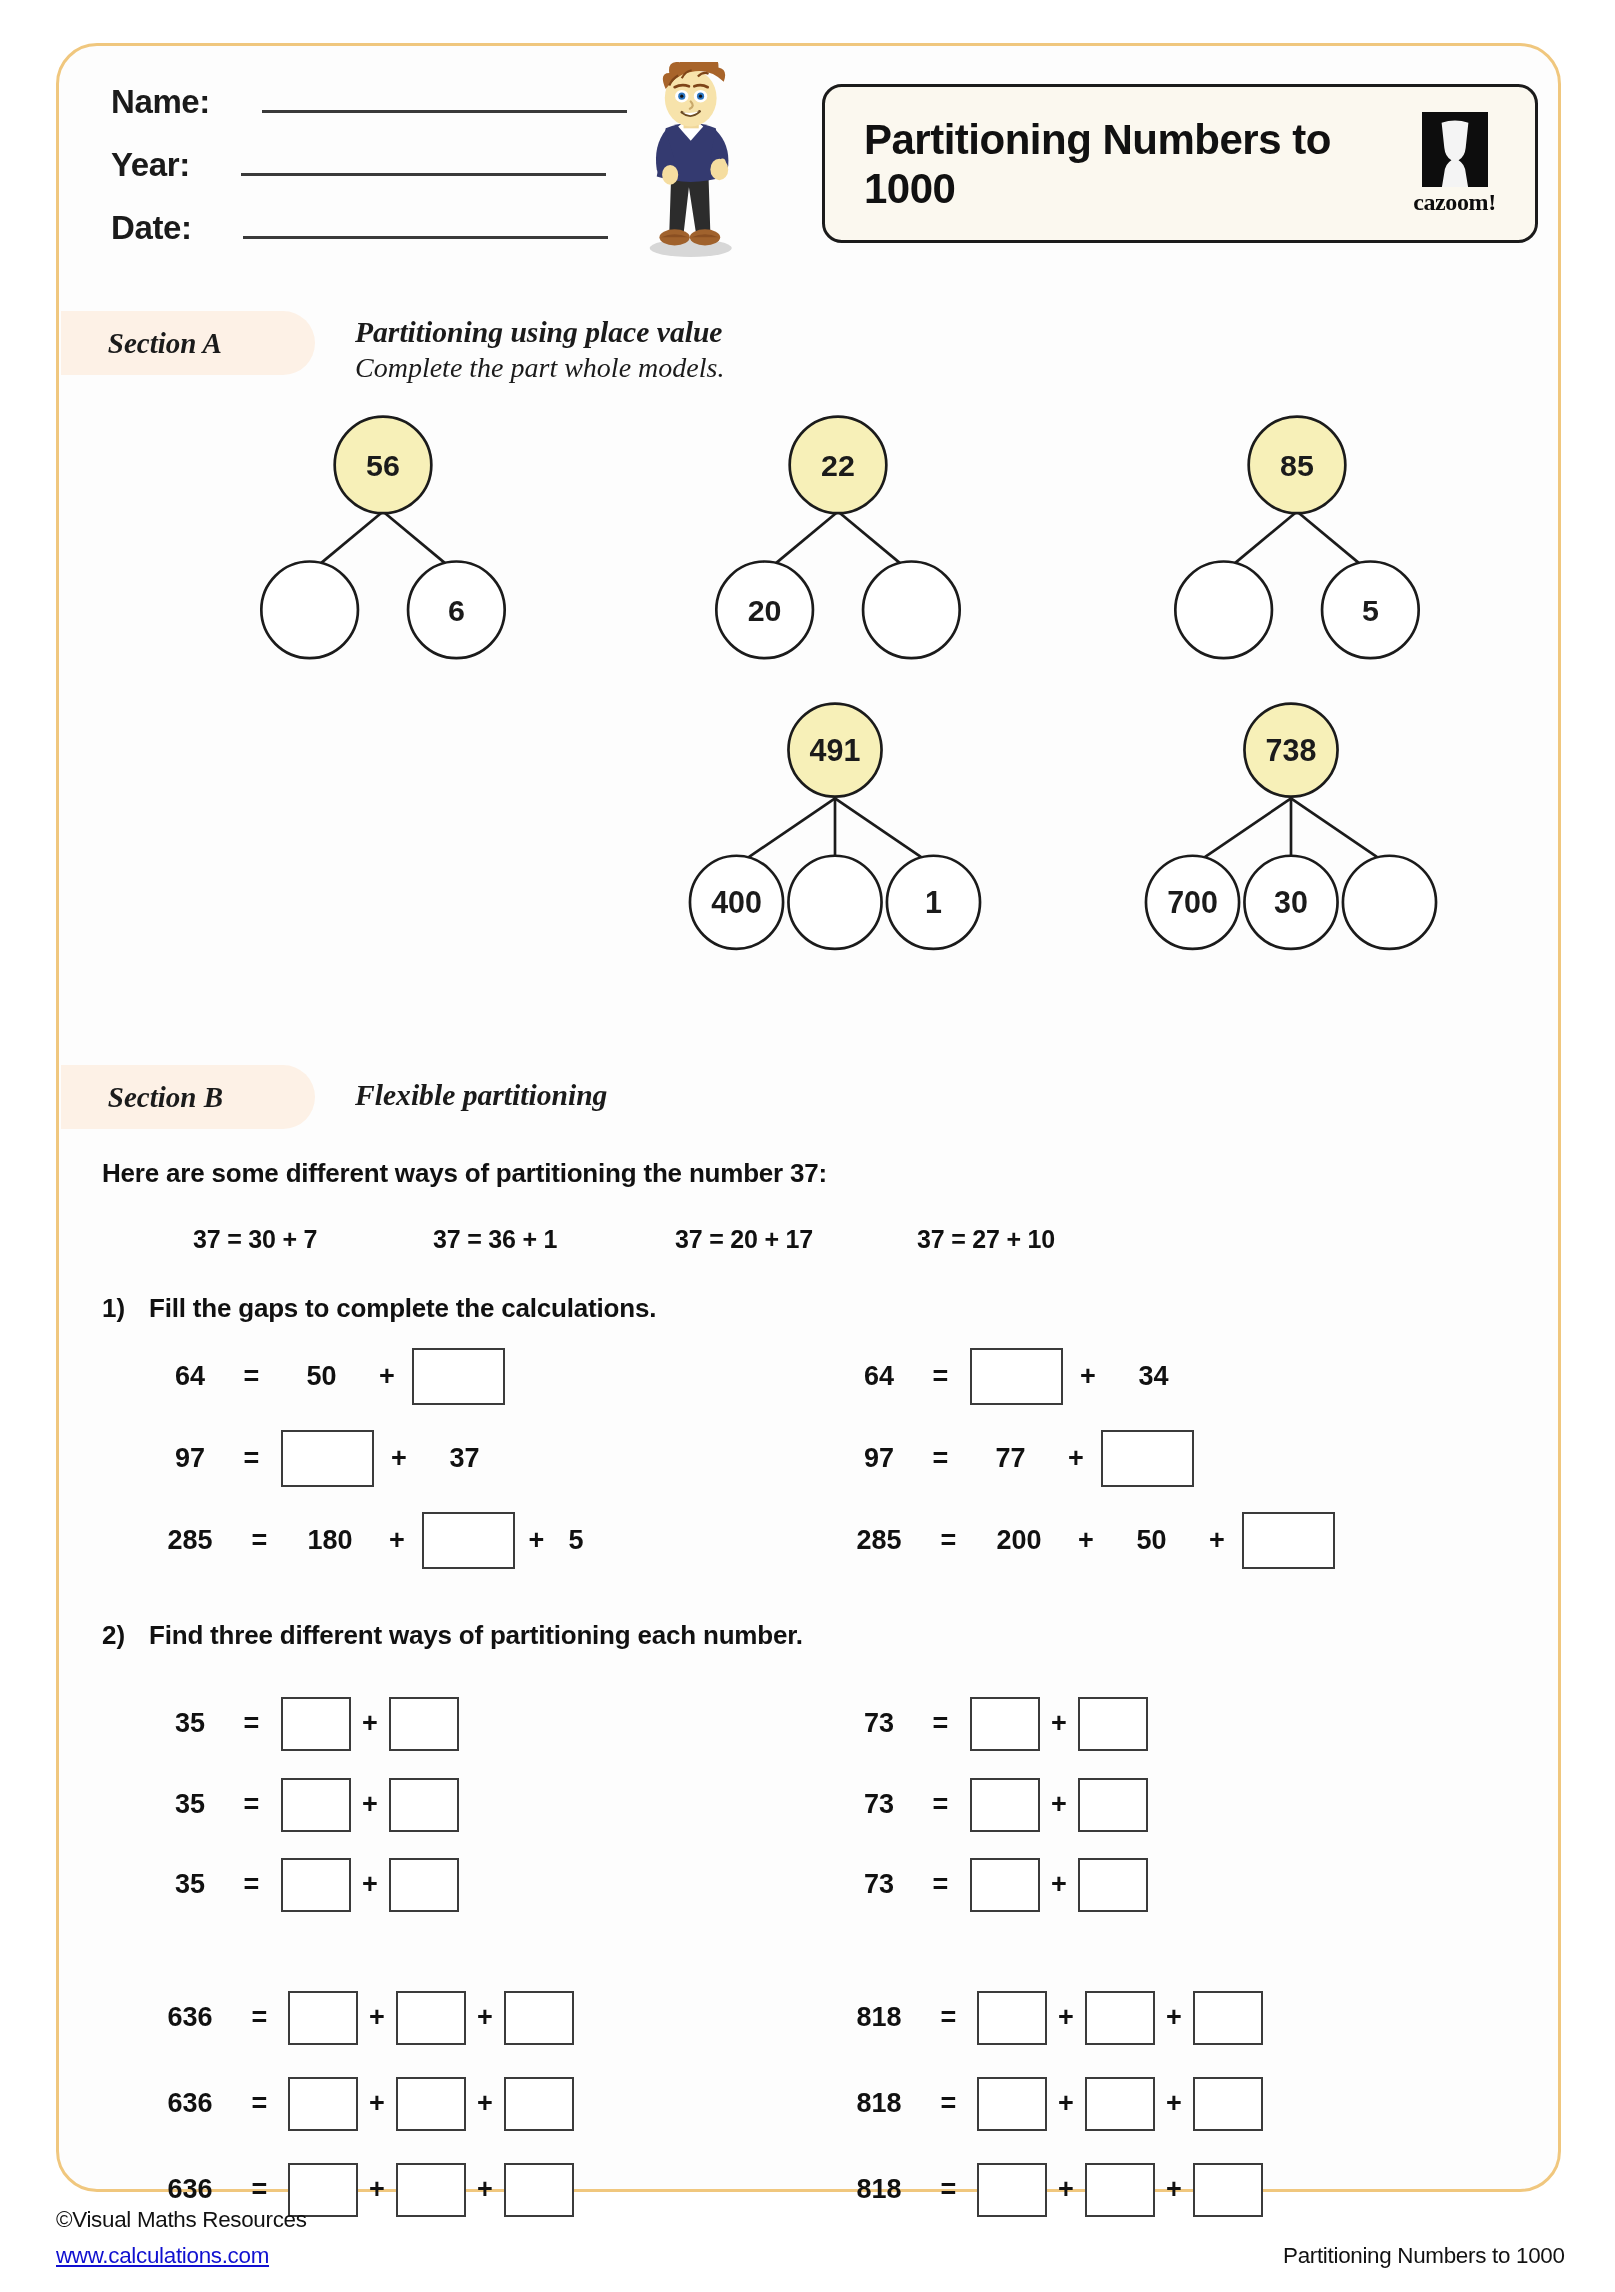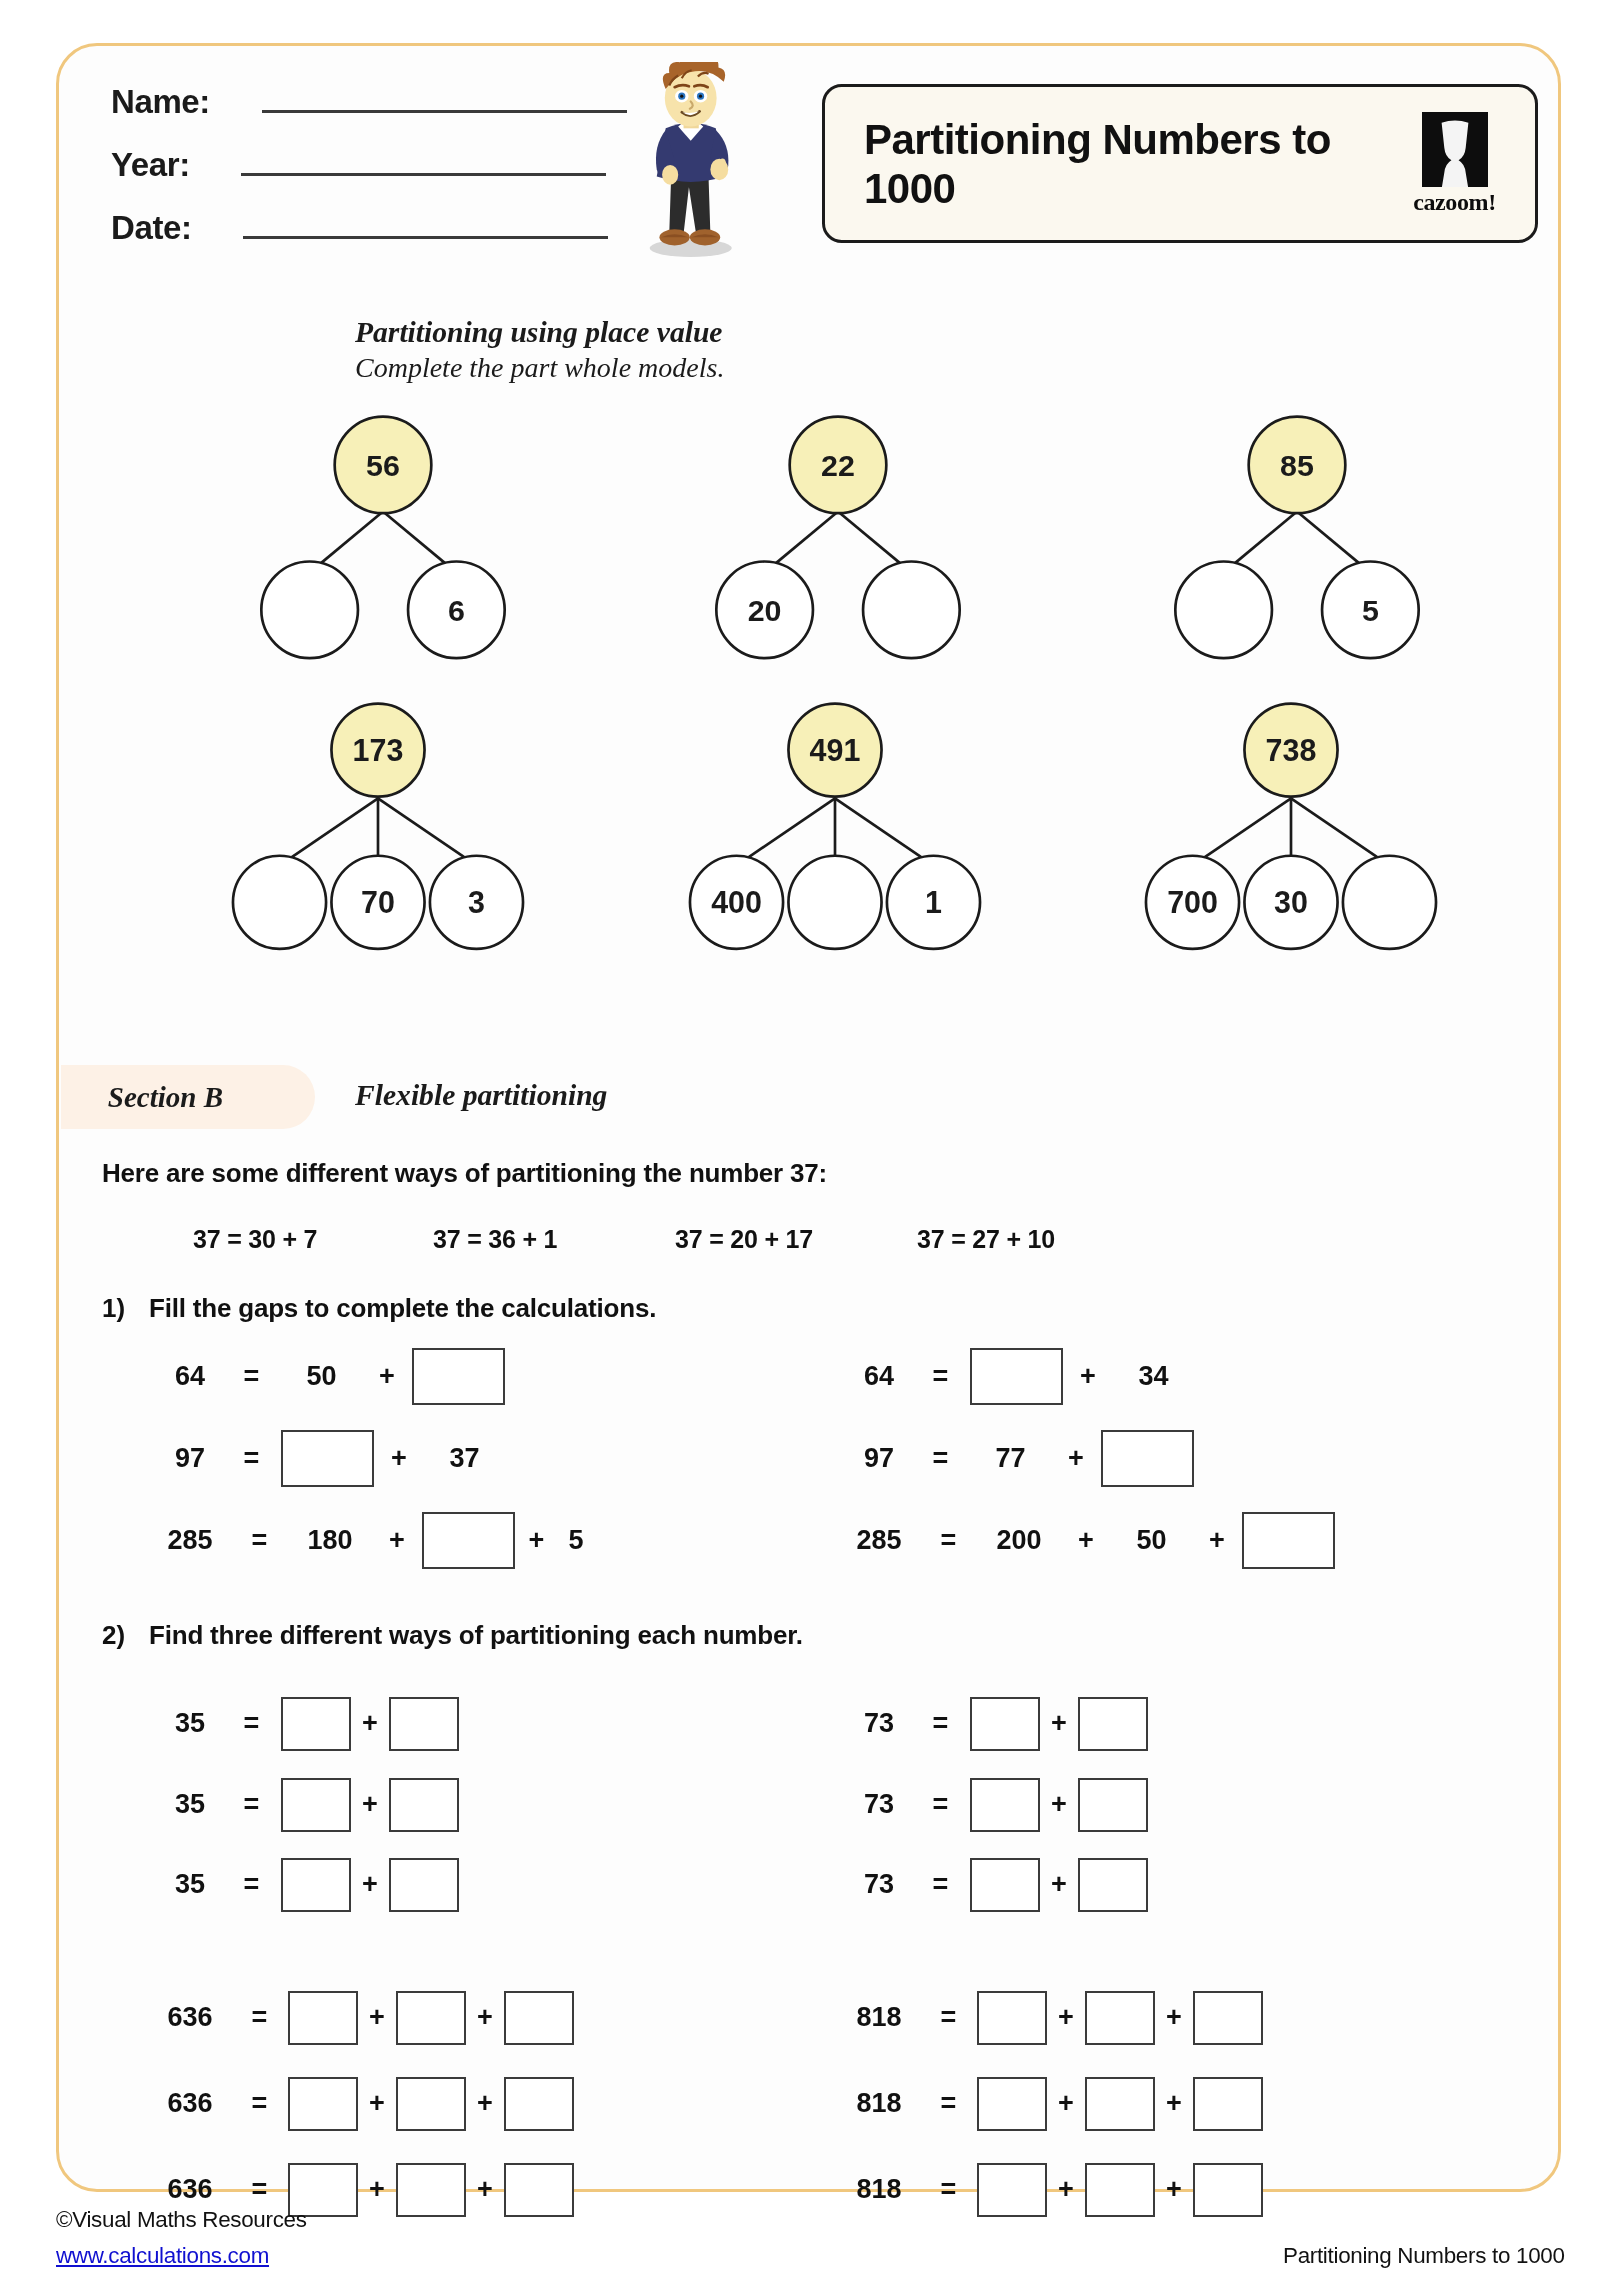--- a/index.html
+++ b/index.html
@@ -211,20 +211,23 @@
           <svg viewBox="0 0 74 84" width="66" height="75">
             <rect x="0" y="0" width="74" height="84" fill="#0d0d0d"></rect>
             <path d="M22 12 q15 -5 30 0 l-3 28 q-1 10 -8 14 q7 4 8 14 l3 18 q-15 5 -30 0 l3 -18 q1 -10 8 -14 q-7 -4 -8 -14 Z" fill="#f4f4f4"></path>
           </svg>
         </div>
         <div id="logo-word">cazoom!</div>
       </div>
     </div>
   </div>
 
+  <div class="section-banner" style="top:265px;">
+    <span class="section-banner-label">Section A</span>
+  </div>
   <div class="section-title" style="left:296px; top:269px;">Partitioning using place value</div>
   <div class="section-sub" style="left:296px; top:306px;">Complete the part whole models.</div>
 
   <div class="pw-model" style="left:154px; top:356px;">
     <svg class="pw-svg" width="340" height="260" viewBox="0 0 380 290">
       <line x1="190" y1="122" x2="118" y2="182" stroke="#1b1b1b" stroke-width="3"></line>
       <line x1="190" y1="122" x2="262" y2="182" stroke="#1b1b1b" stroke-width="3"></line>
       <circle cx="190" cy="70" r="54" fill="#f7f0b8" stroke="#1b1b1b" stroke-width="3"></circle>
       <circle cx="108" cy="232" r="54" fill="#ffffff" stroke="#1b1b1b" stroke-width="3"></circle>
       <circle cx="272" cy="232" r="54" fill="#ffffff" stroke="#1b1b1b" stroke-width="3"></circle>
@@ -253,35 +256,20 @@
       <line x1="190" y1="122" x2="262" y2="182" stroke="#1b1b1b" stroke-width="3"></line>
       <circle cx="190" cy="70" r="54" fill="#f7f0b8" stroke="#1b1b1b" stroke-width="3"></circle>
       <circle cx="108" cy="232" r="54" fill="#ffffff" stroke="#1b1b1b" stroke-width="3"></circle>
       <circle cx="272" cy="232" r="54" fill="#ffffff" stroke="#1b1b1b" stroke-width="3"></circle>
       <text class="pw-num" x="190" y="70">85</text>
       <text class="pw-num" x="108" y="232"></text>
       <text class="pw-num" x="272" y="232">5</text>
     </svg>
   </div>
 
-  <div class="pw-model" style="left:131px; top:643px;">
-    <svg class="pw-svg" width="376" height="269" viewBox="0 0 420 300">
-      <line x1="210" y1="122" x2="110" y2="190" stroke="#1b1b1b" stroke-width="3"></line>
-      <line x1="210" y1="122" x2="210" y2="190" stroke="#1b1b1b" stroke-width="3"></line>
-      <line x1="210" y1="122" x2="310" y2="190" stroke="#1b1b1b" stroke-width="3"></line>
-      <circle cx="210" cy="68" r="52" fill="#f7f0b8" stroke="#1b1b1b" stroke-width="3"></circle>
-      <circle cx="100" cy="238" r="52" fill="#ffffff" stroke="#1b1b1b" stroke-width="3"></circle>
-      <circle cx="210" cy="238" r="52" fill="#ffffff" stroke="#1b1b1b" stroke-width="3"></circle>
-      <circle cx="320" cy="238" r="52" fill="#ffffff" stroke="#1b1b1b" stroke-width="3"></circle>
-      <text class="pw-num" x="210" y="68">173</text>
-      <text class="pw-num" x="100" y="238"></text>
-      <text class="pw-num" x="210" y="238">70</text>
-      <text class="pw-num" x="320" y="238">3</text>
-    </svg>
-  </div>
 
   <div class="pw-model" style="left:588px; top:643px;">
     <svg class="pw-svg" width="376" height="269" viewBox="0 0 420 300">
       <line x1="210" y1="122" x2="110" y2="190" stroke="#1b1b1b" stroke-width="3"></line>
       <line x1="210" y1="122" x2="210" y2="190" stroke="#1b1b1b" stroke-width="3"></line>
       <line x1="210" y1="122" x2="310" y2="190" stroke="#1b1b1b" stroke-width="3"></line>
       <circle cx="210" cy="68" r="52" fill="#f7f0b8" stroke="#1b1b1b" stroke-width="3"></circle>
       <circle cx="100" cy="238" r="52" fill="#ffffff" stroke="#1b1b1b" stroke-width="3"></circle>
       <circle cx="210" cy="238" r="52" fill="#ffffff" stroke="#1b1b1b" stroke-width="3"></circle>
       <circle cx="320" cy="238" r="52" fill="#ffffff" stroke="#1b1b1b" stroke-width="3"></circle>

